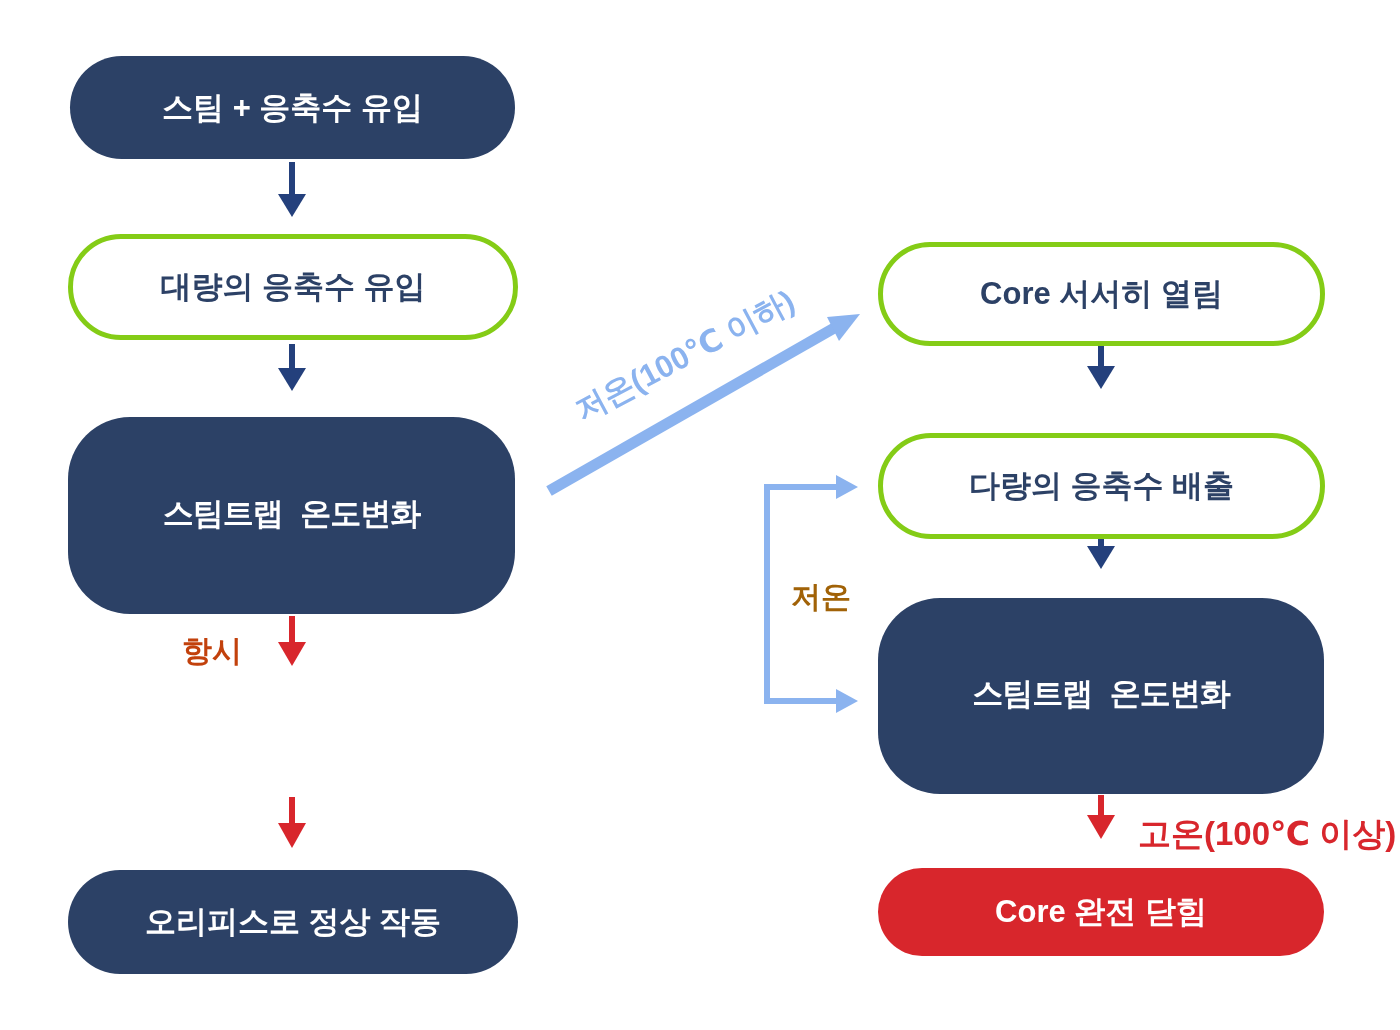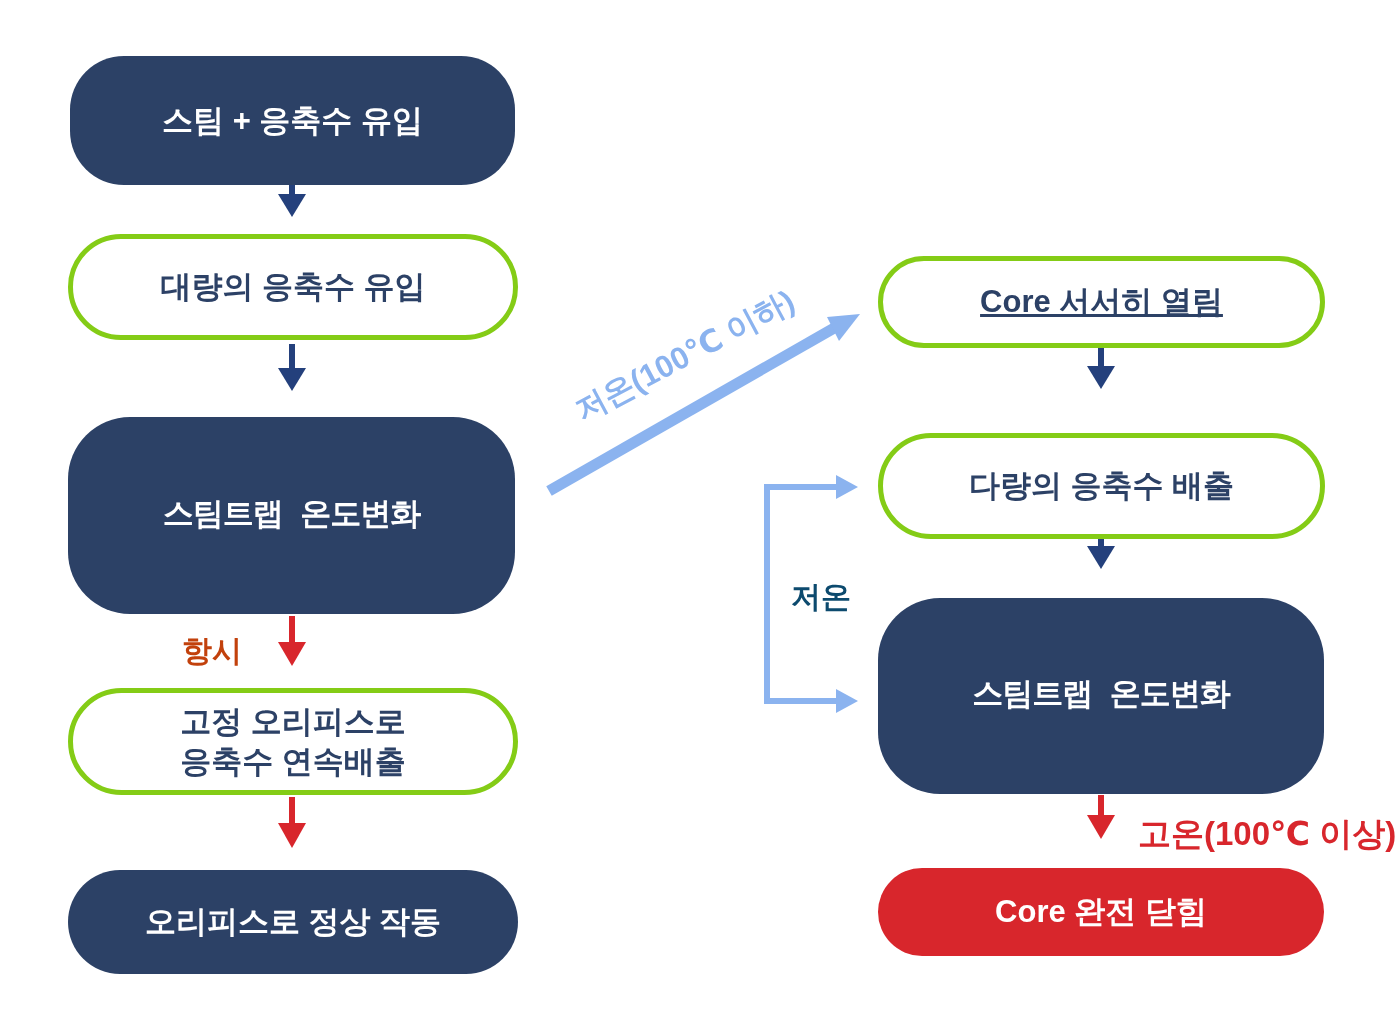--- a/index.html
+++ b/index.html
@@ -13,35 +13,35 @@
     box-sizing:border-box;text-align:center;z-index:2;
   }
   .navy-fill{background:#2C4166;color:#ffffff;}
   .outline{background:#ffffff;border:5px solid #84cc16;color:#2C4166;}
   .red-fill{background:#D8262C;color:#ffffff;}
   .pill{border-radius:54px;}
   .big{border-radius:62px;font-size:47px;font-weight:800;letter-spacing:-1px;}
   .node span{font-size:31px;font-weight:700;line-height:40px;}
   .big span{font-size:31px;font-weight:800;line-height:54px;font-family:Liberation Mono, monospace;}
   
-  #node-l1{left:70px;top:56px;width:445px;height:129px;align-items:center;}
+  #node-l1{left:70px;top:56px;width:445px;height:103px;align-items:center;}
   #node-l2{left:68px;top:234px;width:450px;height:106px;}
   #node-l3{left:68px;top:417px;width:447px;height:197px;}
   #node-l4{left:68px;top:688px;width:450px;height:107px;}
   #node-l5{left:68px;top:870px;width:450px;height:104px;}
   
-  #node-r1{left:878px;top:256px;width:447px;height:92px;text-decoration:underline;}
+  #node-r1{left:878px;top:242px;width:447px;height:104px;}
   #node-r2{left:878px;top:433px;width:447px;height:106px;}
   #node-r3{left:878px;top:598px;width:446px;height:196px;}
   #node-r4{left:878px;top:868px;width:446px;height:88px;}
   
   .flabel{position:absolute;z-index:3;white-space:nowrap;font-weight:700;}
   #label-always{left:176px;top:631px;width:72px;text-align:center;color:#c2410c;font-size:30px;}
   #label-high-temp{left:1138px;top:812px;color:#D8262C;font-size:33px;}
-  #label-low-temp-loop{left:782px;top:577px;width:78px;text-align:center;color:#0c4a6e;font-size:30px;}
+  #label-low-temp-loop{left:782px;top:577px;width:78px;text-align:center;color:#a16207;font-size:30px;}
   #label-low-temp-diagonal{
     left:515px;top:335px;width:340px;text-align:center;color:#8BB3EF;font-size:31px;
     transform:rotate(-28deg);
   }
   svg{display:block;}
   .navy-stroke{stroke:#24407C;}
   .navy-head{fill:#24407C;}
   .red-stroke{stroke:#D8262C;}
   .red-head{fill:#D8262C;}
   .blue-stroke{stroke:#8BB3EF;}
@@ -103,24 +103,20 @@
   </div>
 
   <div class="node outline pill" id="node-l2">
     <span>대량의 응축수 유입</span>
   </div>
 
   <div class="node navy-fill big" id="node-l3">
     <span>스팀트랩 온도변화</span>
   </div>
 
-  <div class="node outline pill" id="node-l4">
-    <span>고정 오리피스로</span>
-    <span>응축수 연속배출</span>
-  </div>
 
   <div class="node navy-fill pill" id="node-l5">
     <span>오리피스로 정상 작동</span>
   </div>
 
   <div class="node outline pill" id="node-r1">
     <span>Core 서서히 열림</span>
   </div>
 
   <div class="node outline pill" id="node-r2">

